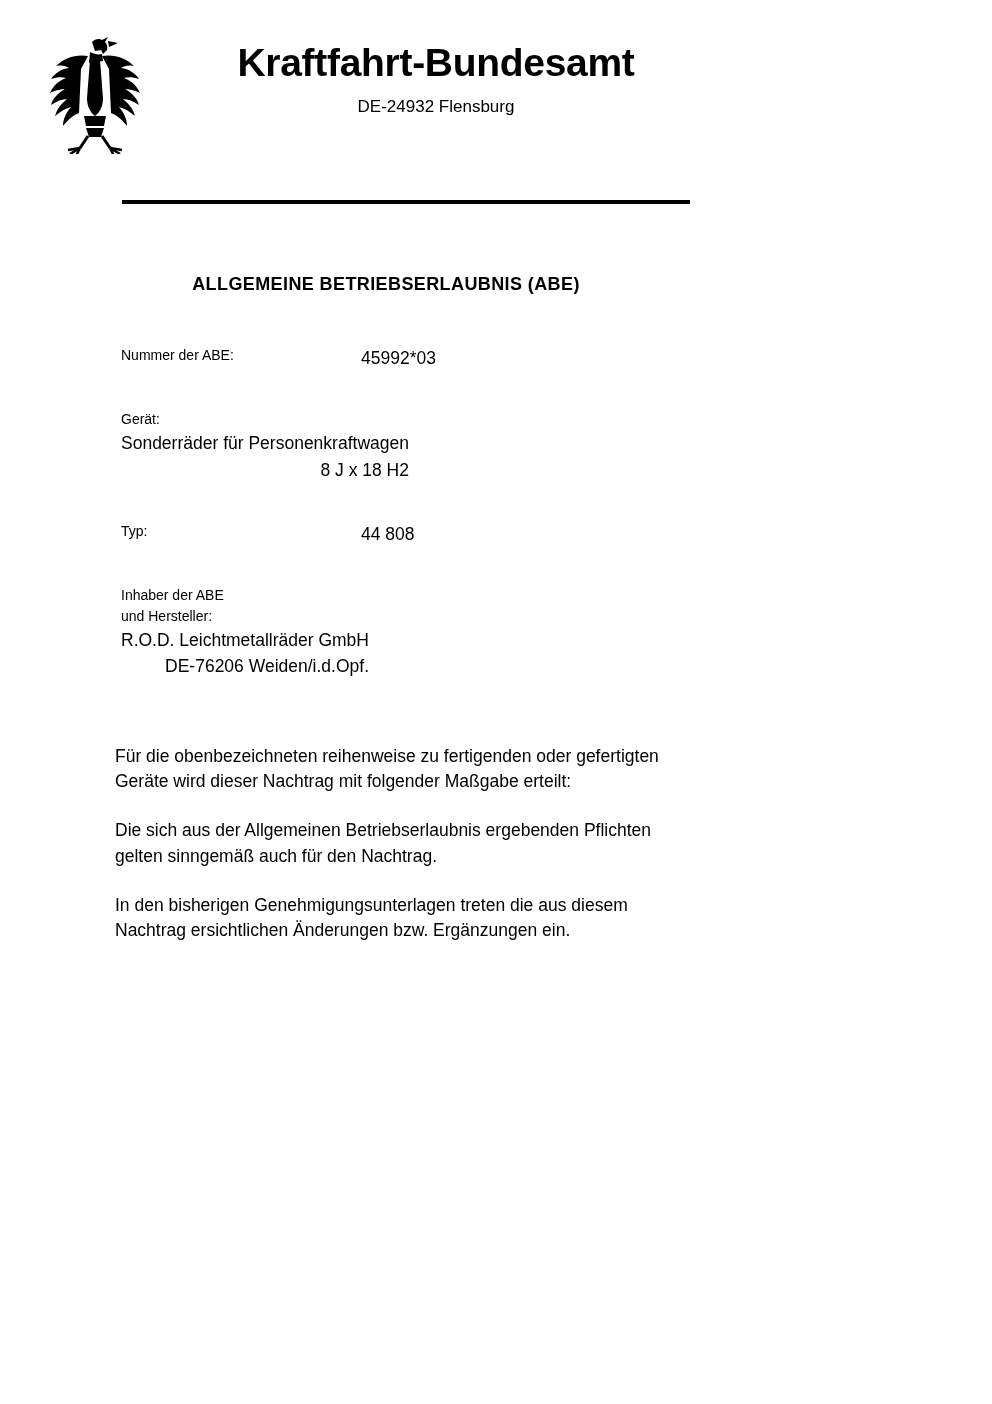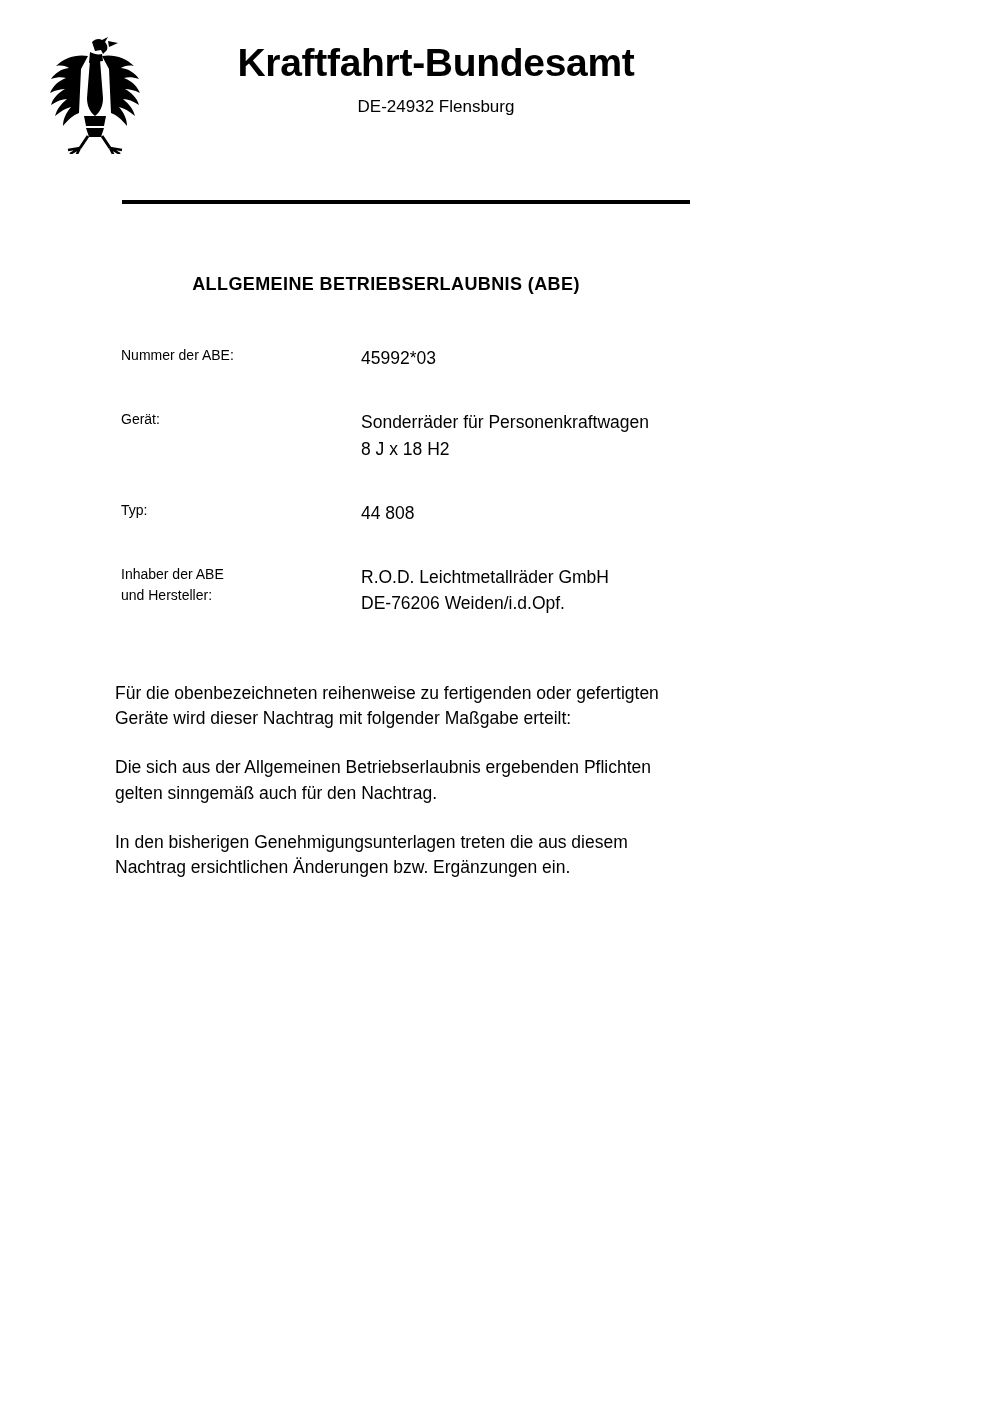--- a/index.html
+++ b/index.html
@@ -98,22 +98,24 @@
     width: 240px;
     min-width: 240px;
     font-size: 14px;
     line-height: 1.5;
     white-space: pre-line;
   }
   .field-value {
     font-size: 17.5px;
     line-height: 1.5;
     white-space: pre-line;
+    text-align: right;
   }
   .field-row.spaced-top {
+    flex-direction: column;
   }
 
   
   .paragraphs {
     margin-top: 64px;
   }
   .paragraphs p {
     margin: 0 0 24px 0;
     max-width: 745px;
     font-size: 17.5px;

